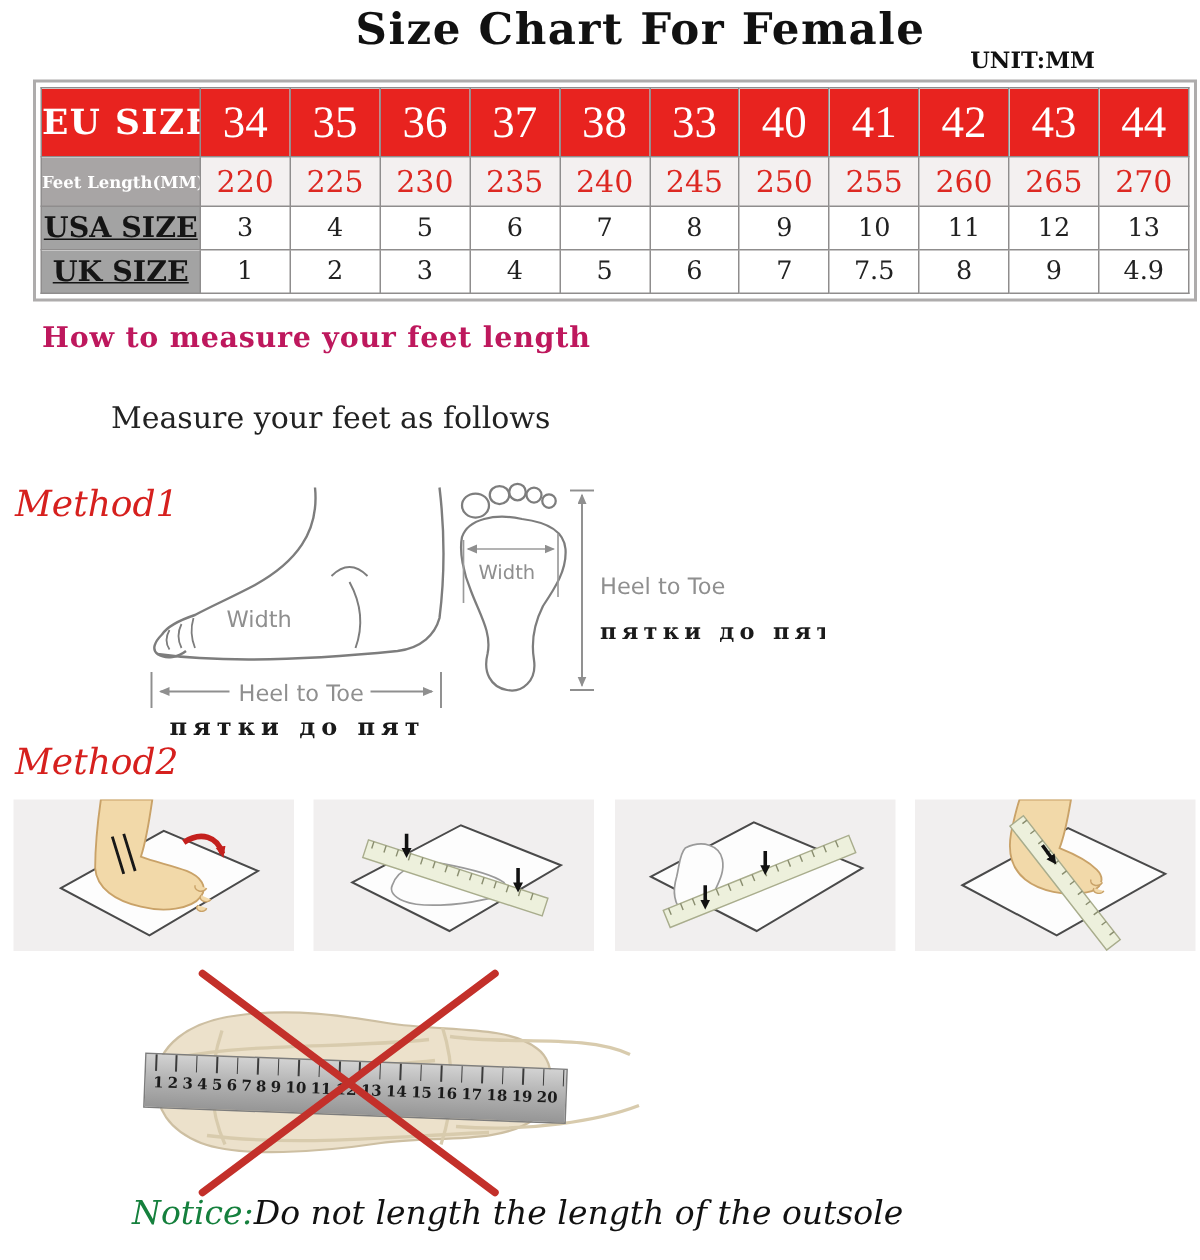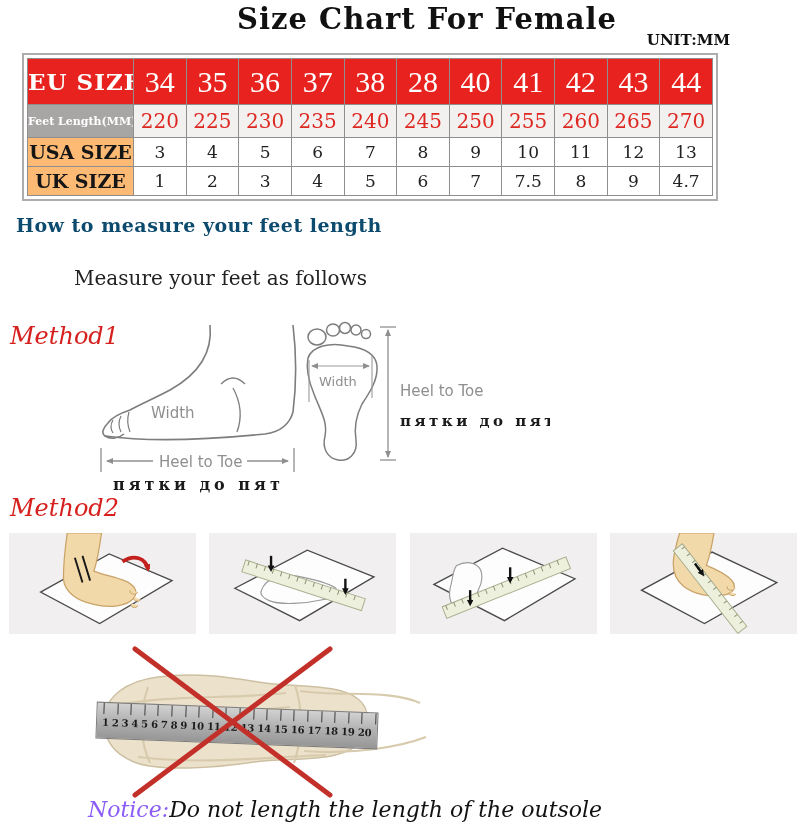--- a/index.html
+++ b/index.html
@@ -11,41 +11,41 @@
   }
   
   .title {
     position:absolute; top:2px; left:0; width:100%;
     text-align:center; font-size:29px; font-weight:bold; letter-spacing:1px; color:#111;margin-left:27px;
   }
   .unit { position:absolute; top:31px; right:70px; font-size:15px; font-weight:bold; color:#111; }
 
   
   .table-wrap {
-    position:absolute; top:53px; left:22px; width:696px;
+    position:absolute; top:53px; left:22px; width:776px;
     border:2px solid #aeacac; background:#fff; padding:3px;
   }
   table.size { width:100%; border-collapse:collapse; table-layout:fixed; }
   table.size th, table.size td {
     border:1px solid #8f8d8d; text-align:center; vertical-align:middle;
     padding:0; overflow:hidden; white-space:nowrap;
   }
   col.c-label { width:106px; }
   tr.r-eu   { background:#e8231f; color:#fff; height:46px; }
   tr.r-eu th { font-size:23px; font-weight:bold; letter-spacing:1px; }
   tr.r-eu td { font-size:30px; font-weight:normal;font-family:Liberation Serif, serif; }
   tr.r-feet { height:33px; }
   tr.r-feet th { background:#a8a5a5; color:#fff; font-size:11px; font-weight:bold; }
   tr.r-feet td { background:#f3f0f0; color:#dd2822; font-size:20px; }
   tr.r-usa, tr.r-uk { height:29px; }
-  tr.r-usa th, tr.r-uk th { background:#fdba74; color:#151515; font-size:19px; font-weight:bold; }
+  tr.r-usa th, tr.r-uk th { background:#a3a3a3; color:#151515; font-size:19px; font-weight:bold;text-decoration:underline; }
   tr.r-usa td, tr.r-uk td { background:#fff; color:#222; font-size:17px; }
 
   
-  .howto { position:absolute; top:214px; left:16px; font-size:19px; font-weight:bold; letter-spacing:.5px; color:#0c4a6e; }
+  .howto { position:absolute; top:214px; left:28px; font-size:19px; font-weight:bold; letter-spacing:.5px; color:#be185d; }
   .sub   { position:absolute; top:266px; left:74px; font-size:20px; color:#222; }
   .method { position:absolute; left:10px; font-size:24px; font-style:italic; color:#d6201e; }
   .m1 { top:322px; } .m2 { top:494px; }
 
   
   .diag { position:absolute; }
   .d-side { left:85px; top:320px; }
   .d-print { left:300px; top:320px; }
   svg text { font-family:"DejaVu Serif", serif; }
   .gray-label { fill:#8f8f8f; font-family:"DejaVu Sans", sans-serif; }
@@ -70,21 +70,21 @@
     background-position:6px 0;
   }
   .ruler .nums {
     display:flex; justify-content:space-between; padding:0 5px;
     font-size:10px; font-weight:bold; color:#1b1b1b; line-height:18px;
   }
   .x-overlay { position:absolute; left:0; top:0; }
 
   
   .notice { position:absolute; left:88px; top:797px; font-size:22px; font-style:italic; white-space:nowrap; }
-  .notice .n-label { color:#8b5cf6;margin-top:24px; }
+  .notice .n-label { color:#15803d;margin-top:24px; }
   .notice .n-text { color:#111; }
 </style>
 </head>
 <body>
 
 <div class="root">
 
   <div class="title">Size Chart For Female</div>
   <div class="unit">UNIT:MM</div>
 
@@ -105,21 +105,21 @@
           <col>
         </colgroup>
       <tbody>
           <tr class="r-eu">
         <th>EU SIZE</th>
         <td>34</td>
         <td>35</td>
         <td>36</td>
         <td>37</td>
         <td>38</td>
-        <td>28</td>
+        <td>33</td>
         <td>40</td>
         <td>41</td>
         <td>42</td>
         <td>43</td>
         <td>44</td>
       </tr>
       <tr class="r-feet">
         <th>Feet Length(MM)</th>
         <td>220</td>
         <td>225</td>
@@ -152,21 +152,21 @@
         <td>1</td>
         <td>2</td>
         <td>3</td>
         <td>4</td>
         <td>5</td>
         <td>6</td>
         <td>7</td>
         <td>7.5</td>
         <td>8</td>
         <td>9</td>
-        <td>4.7</td>
+        <td>4.9</td>
       </tr>
     </tbody>
       </table>
   </div>
 
   <div class="howto">How to measure your feet length</div>
   <div class="sub">Measure  your feet as follows</div>
   <div class="method m1">Method1</div>
 
   <div class="diag d-side">

